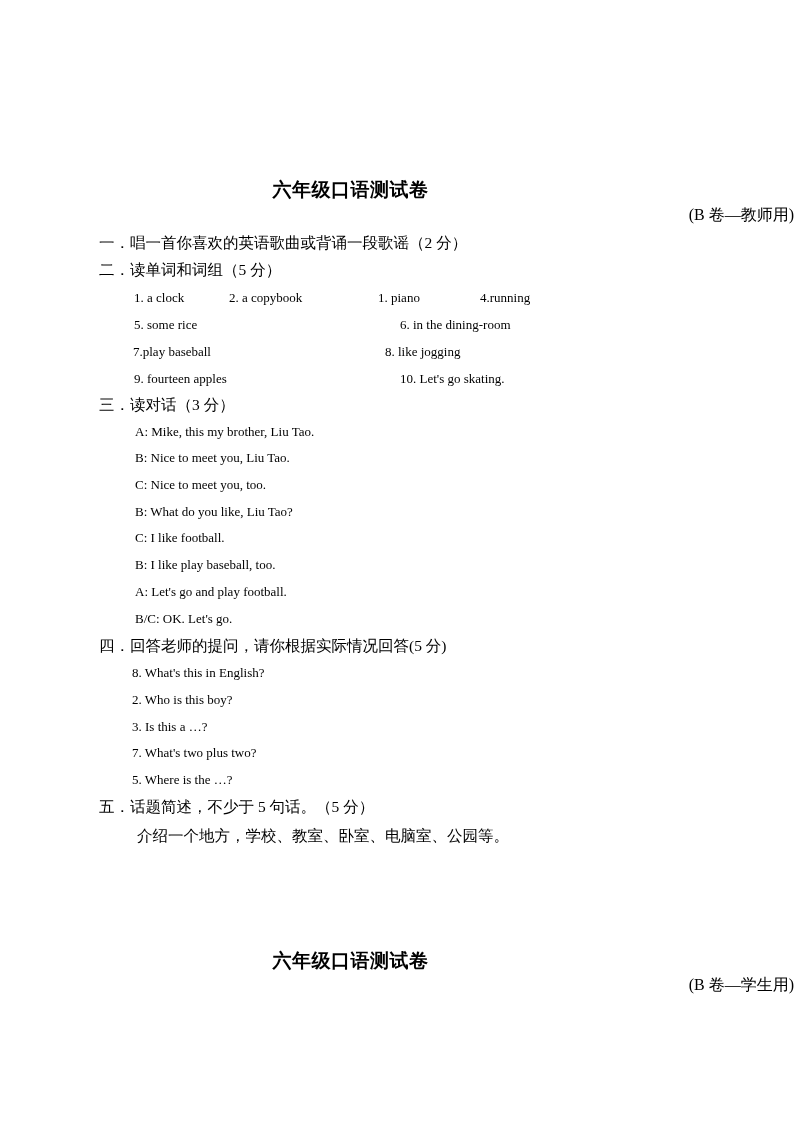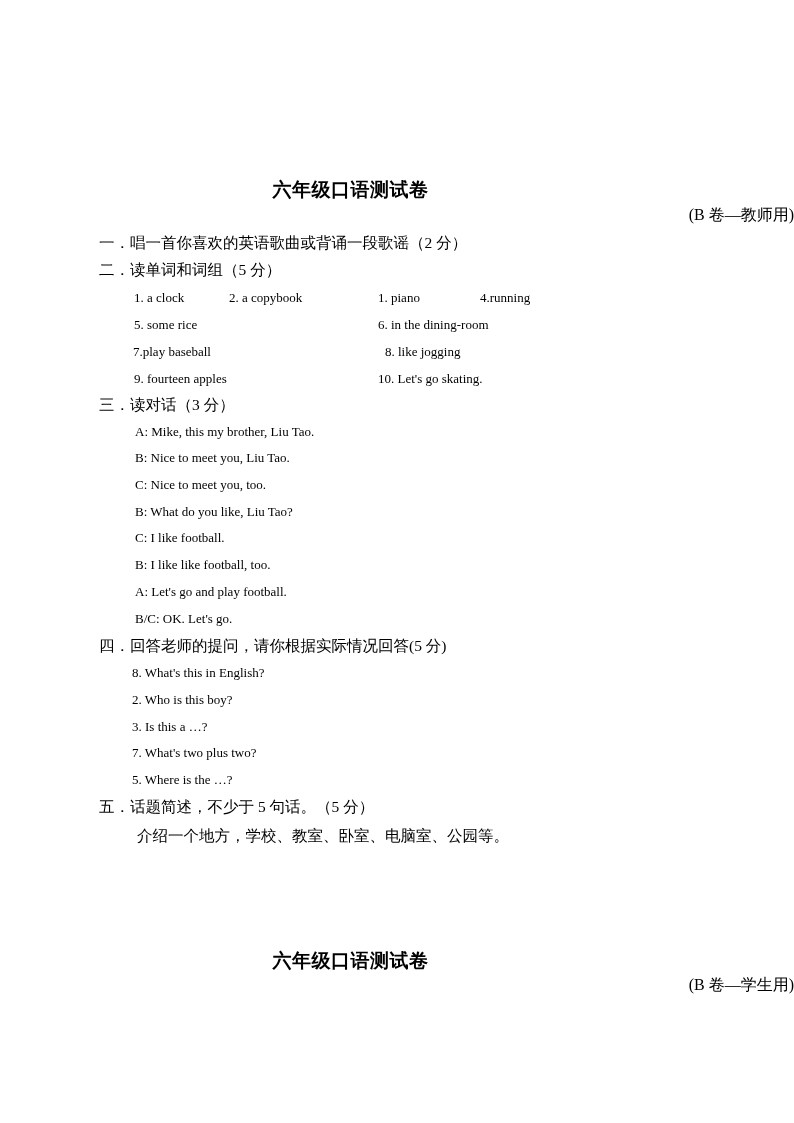--- a/index.html
+++ b/index.html
@@ -57,21 +57,21 @@
   }
 
   
   .line {
     position: absolute;
     font-size: 13px;
     line-height: 22px;
     white-space: nowrap;
   }
   .line.col1 { left: 134px; }
-  .line.col2 { left: 378px; }
+  .line.col2 { left: 400px; }
 
   .dlg { left: 135px; }
   .qline { left: 132px; }
 
   
   .cn-line {
     position: absolute;
     left: 137px;
     font-size: 15.5px;
     line-height: 23px;
@@ -110,21 +110,21 @@
 
   <div class="section-head" style="top:394px;">
     <span class="num">三．</span><span>读对话（3 分）</span>
   </div>
 
   <div class="line dlg" style="top:421px;">A: Mike, this my brother, Liu Tao.</div>
   <div class="line dlg" style="top:447px;">B: Nice to meet you, Liu Tao.</div>
   <div class="line dlg" style="top:474px;">C: Nice to meet you, too.</div>
   <div class="line dlg" style="top:501px;">B: What do you like, Liu Tao?</div>
   <div class="line dlg" style="top:527px;">C: I like football.</div>
-  <div class="line dlg" style="top:554px;">B: I like like football, too.</div>
+  <div class="line dlg" style="top:554px;">B: I like play baseball, too.</div>
   <div class="line dlg" style="top:581px;">A: Let's go and play football.</div>
   <div class="line dlg" style="top:608px;">B/C: OK. Let's go.</div>
 
   <div class="section-head" style="top:635px;">
     <span class="num">四．</span><span>回答老师的提问，请你根据实际情况回答(5 分)</span>
   </div>
 
   <div class="line qline" style="top:662px;">8. What's this in English?</div>
   <div class="line qline" style="top:689px;">2. Who is this boy?</div>
   <div class="line qline" style="top:716px;">3. Is this a  …?</div>

